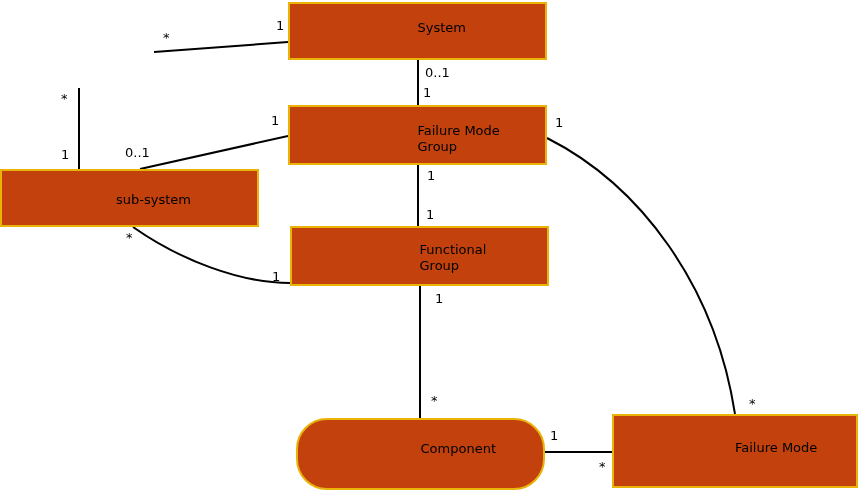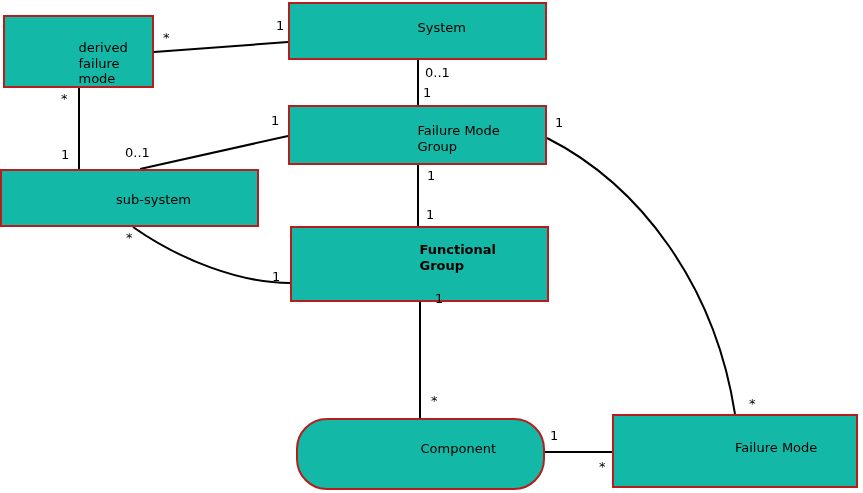--- a/index.html
+++ b/index.html
@@ -19,22 +19,22 @@
     width: 863px; height: 493px;
   }
   .connectors path {
     stroke: #000000;
     stroke-width: 2;
     fill: none;
   }
   .node {
     position: absolute;
     box-sizing: border-box;
-    border: 2px solid #b91c1c;
-    background: #14b8a6;
+    border: 2px solid #eab308;
+    background: #c2410c;
   }
   .node .lbl {
     position: absolute;
     left: 50%;
     line-height: 15.5px;
     white-space: nowrap;
     text-align: left;
   }
   .node .lbl.centered {
     left: 0;
@@ -50,21 +50,21 @@
 
   
   #n-derived       { left: 3px;   top: 15px;  width: 151px; height: 73px; }
   #n-derived .lbl  { top: 23px; }
   #n-system        { left: 288px; top: 2px;   width: 259px; height: 58px; }
   #n-system .lbl   { top: 16px; }
   #n-fmg           { left: 288px; top: 105px; width: 259px; height: 60px; }
   #n-fmg .lbl      { top: 16px; }
   #n-subsystem     { left: 0px;   top: 169px; width: 259px; height: 58px; }
   #n-subsystem .lbl{ top: 21px; }
-  #n-fg            { left: 290px; top: 226px; width: 259px; height: 76px; font-weight: bold; }
+  #n-fg            { left: 290px; top: 226px; width: 259px; height: 60px; }
   #n-fg .lbl       { top: 14px; }
   #n-component     { left: 296px; top: 418px; width: 249px; height: 72px; border-radius: 31px; }
   #n-component .lbl{ top: 21px; }
   #n-fm            { left: 612px; top: 414px; width: 246px; height: 74px; }
   #n-fm .lbl       { top: 24px; }
 
   
   #m-e0-from { left: 163px; top: 31px; }
   #m-e0-to   { left: 276px; top: 19px; }
   #m-e1-from { left: 61px;  top: 92px; }
@@ -94,27 +94,20 @@
     <path d="M79,88 L79,169"></path>
     <path d="M418,60 L418,105"></path>
     <path d="M140,169 L288,136"></path>
     <path d="M418,165 L418,226"></path>
     <path d="M133,227 C180,260 240,283 290,283"></path>
     <path d="M547,138 C640,185 715,285 735,414"></path>
     <path d="M420,286 L420,418"></path>
     <path d="M545,452 L612,452"></path>
   </svg>
 
-  <div class="node" id="n-derived">
-    <div class="lbl">
-      <div>derived</div>
-      <div>failure</div>
-      <div>mode</div>
-    </div>
-  </div>
 
   <div class="node" id="n-system">
     <div class="lbl">
       <div>System</div>
     </div>
   </div>
 
   <div class="node" id="n-fmg">
     <div class="lbl">
       <div>Failure Mode</div>

